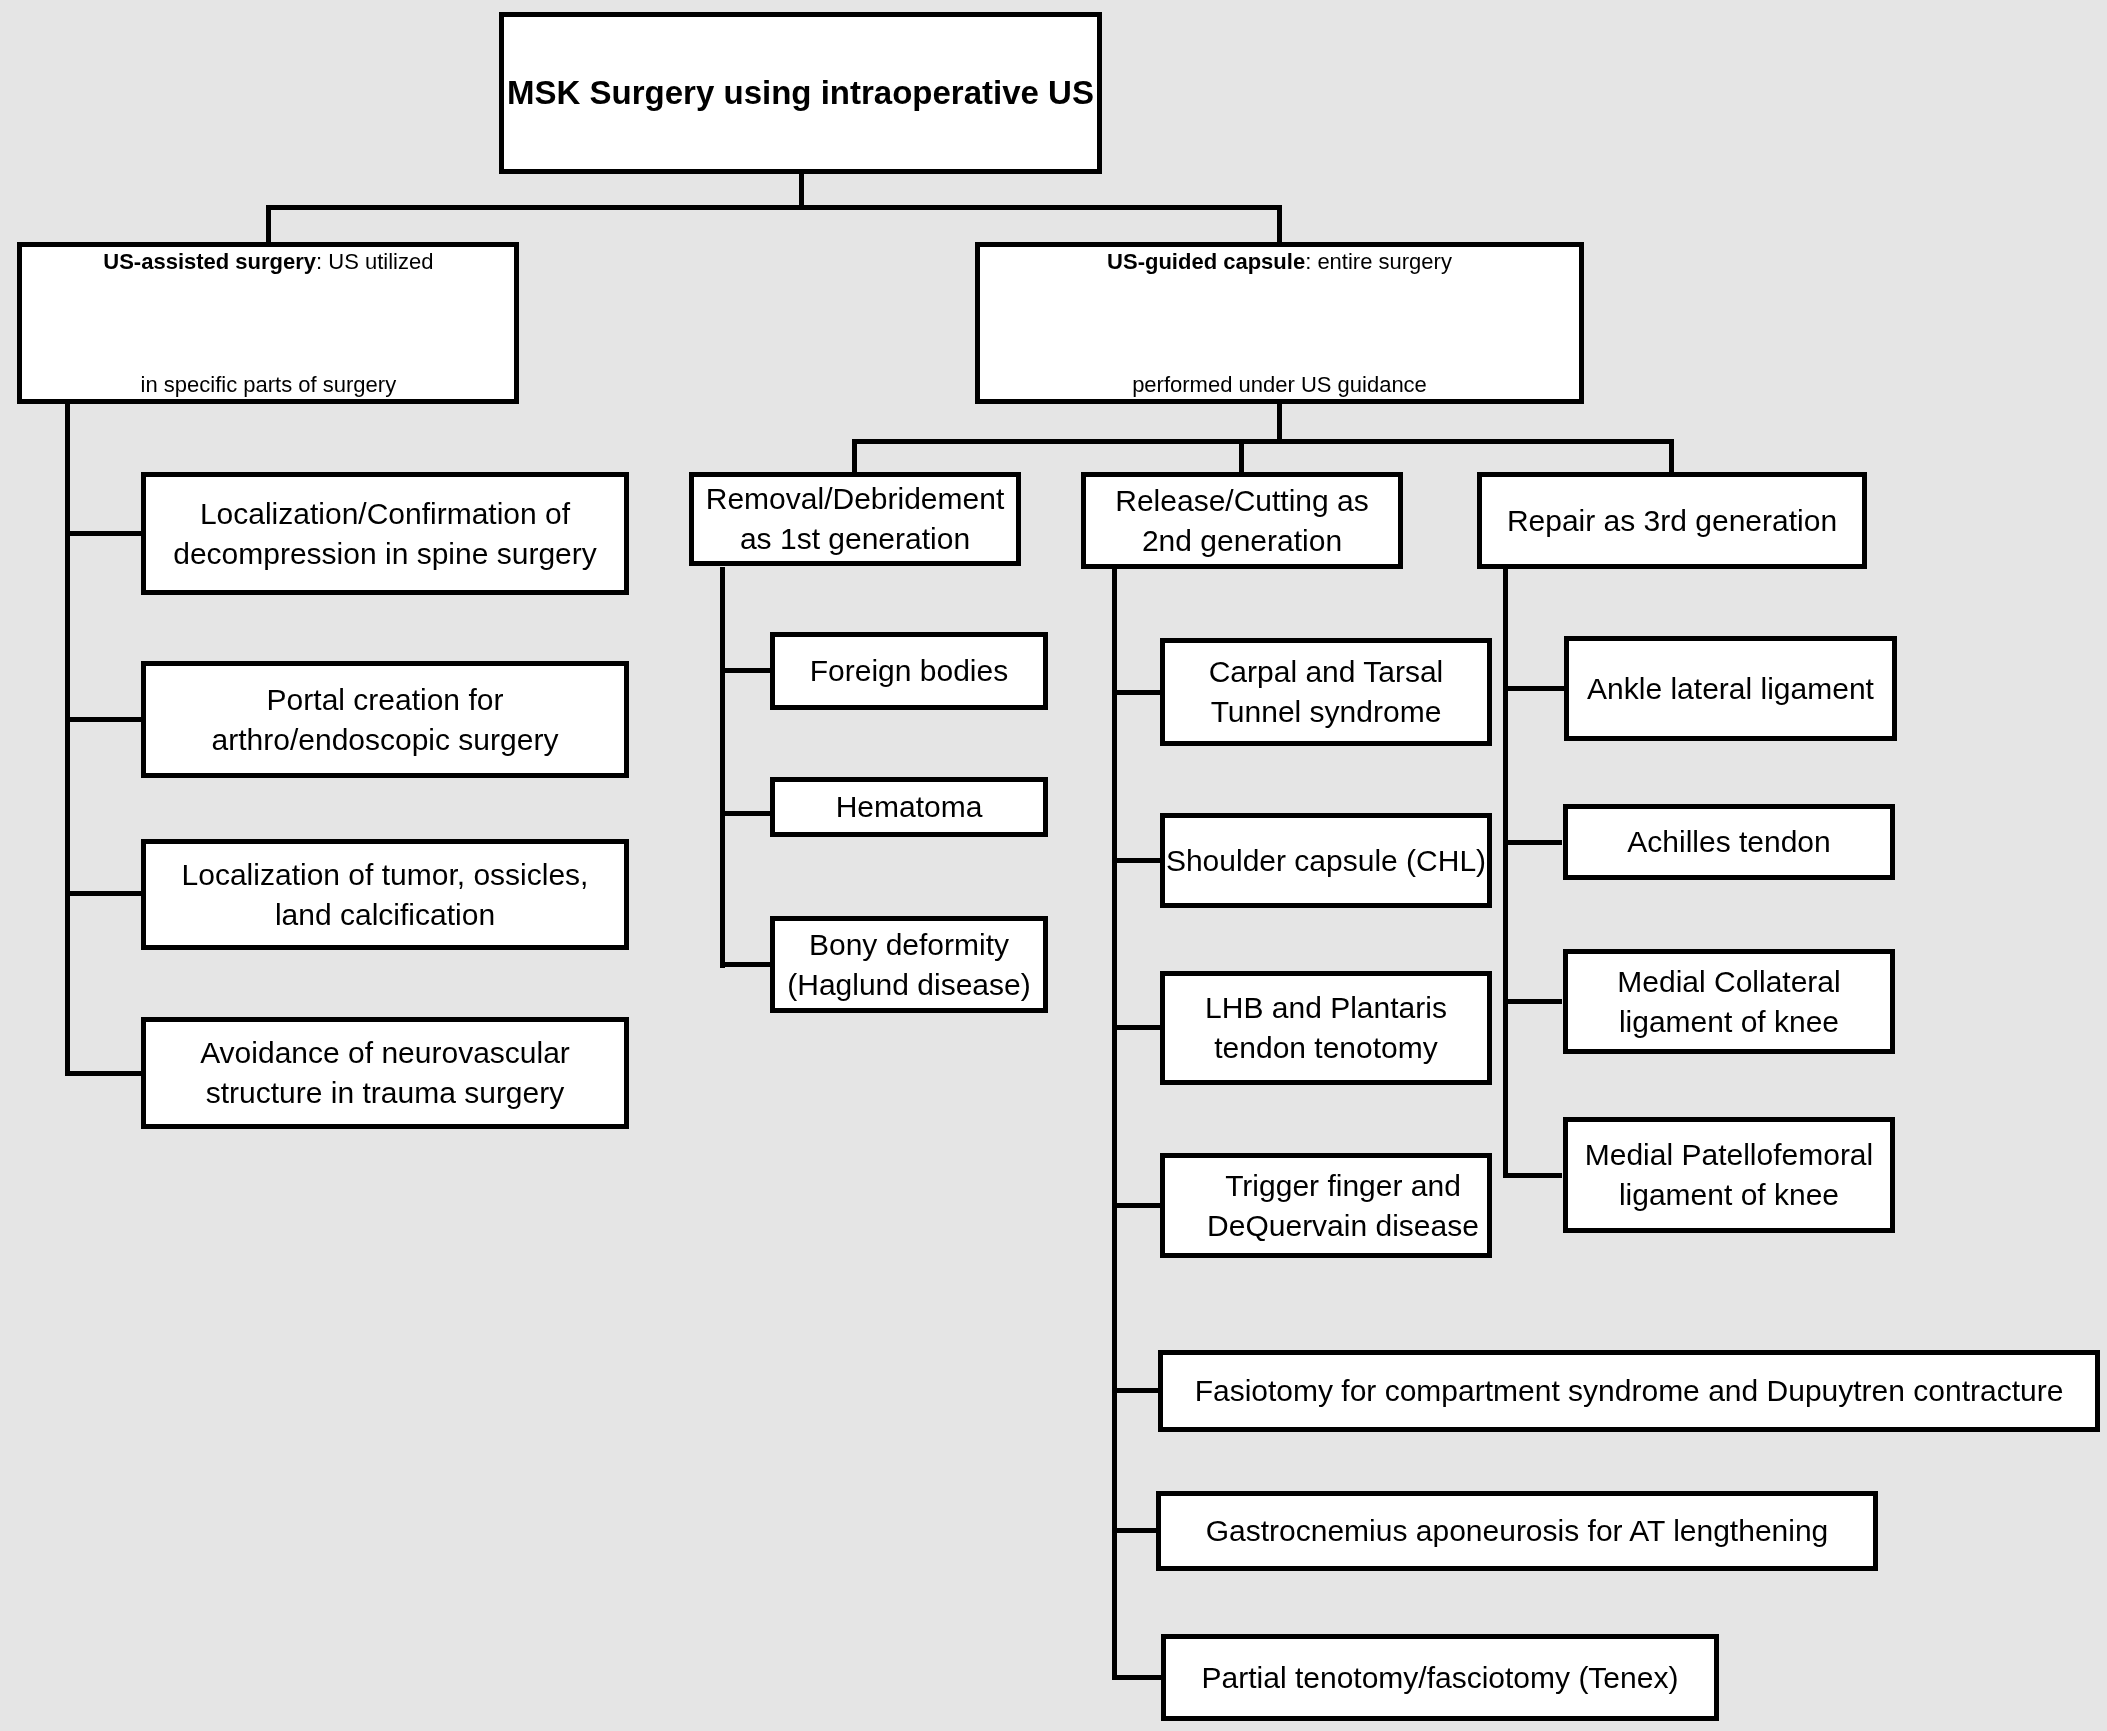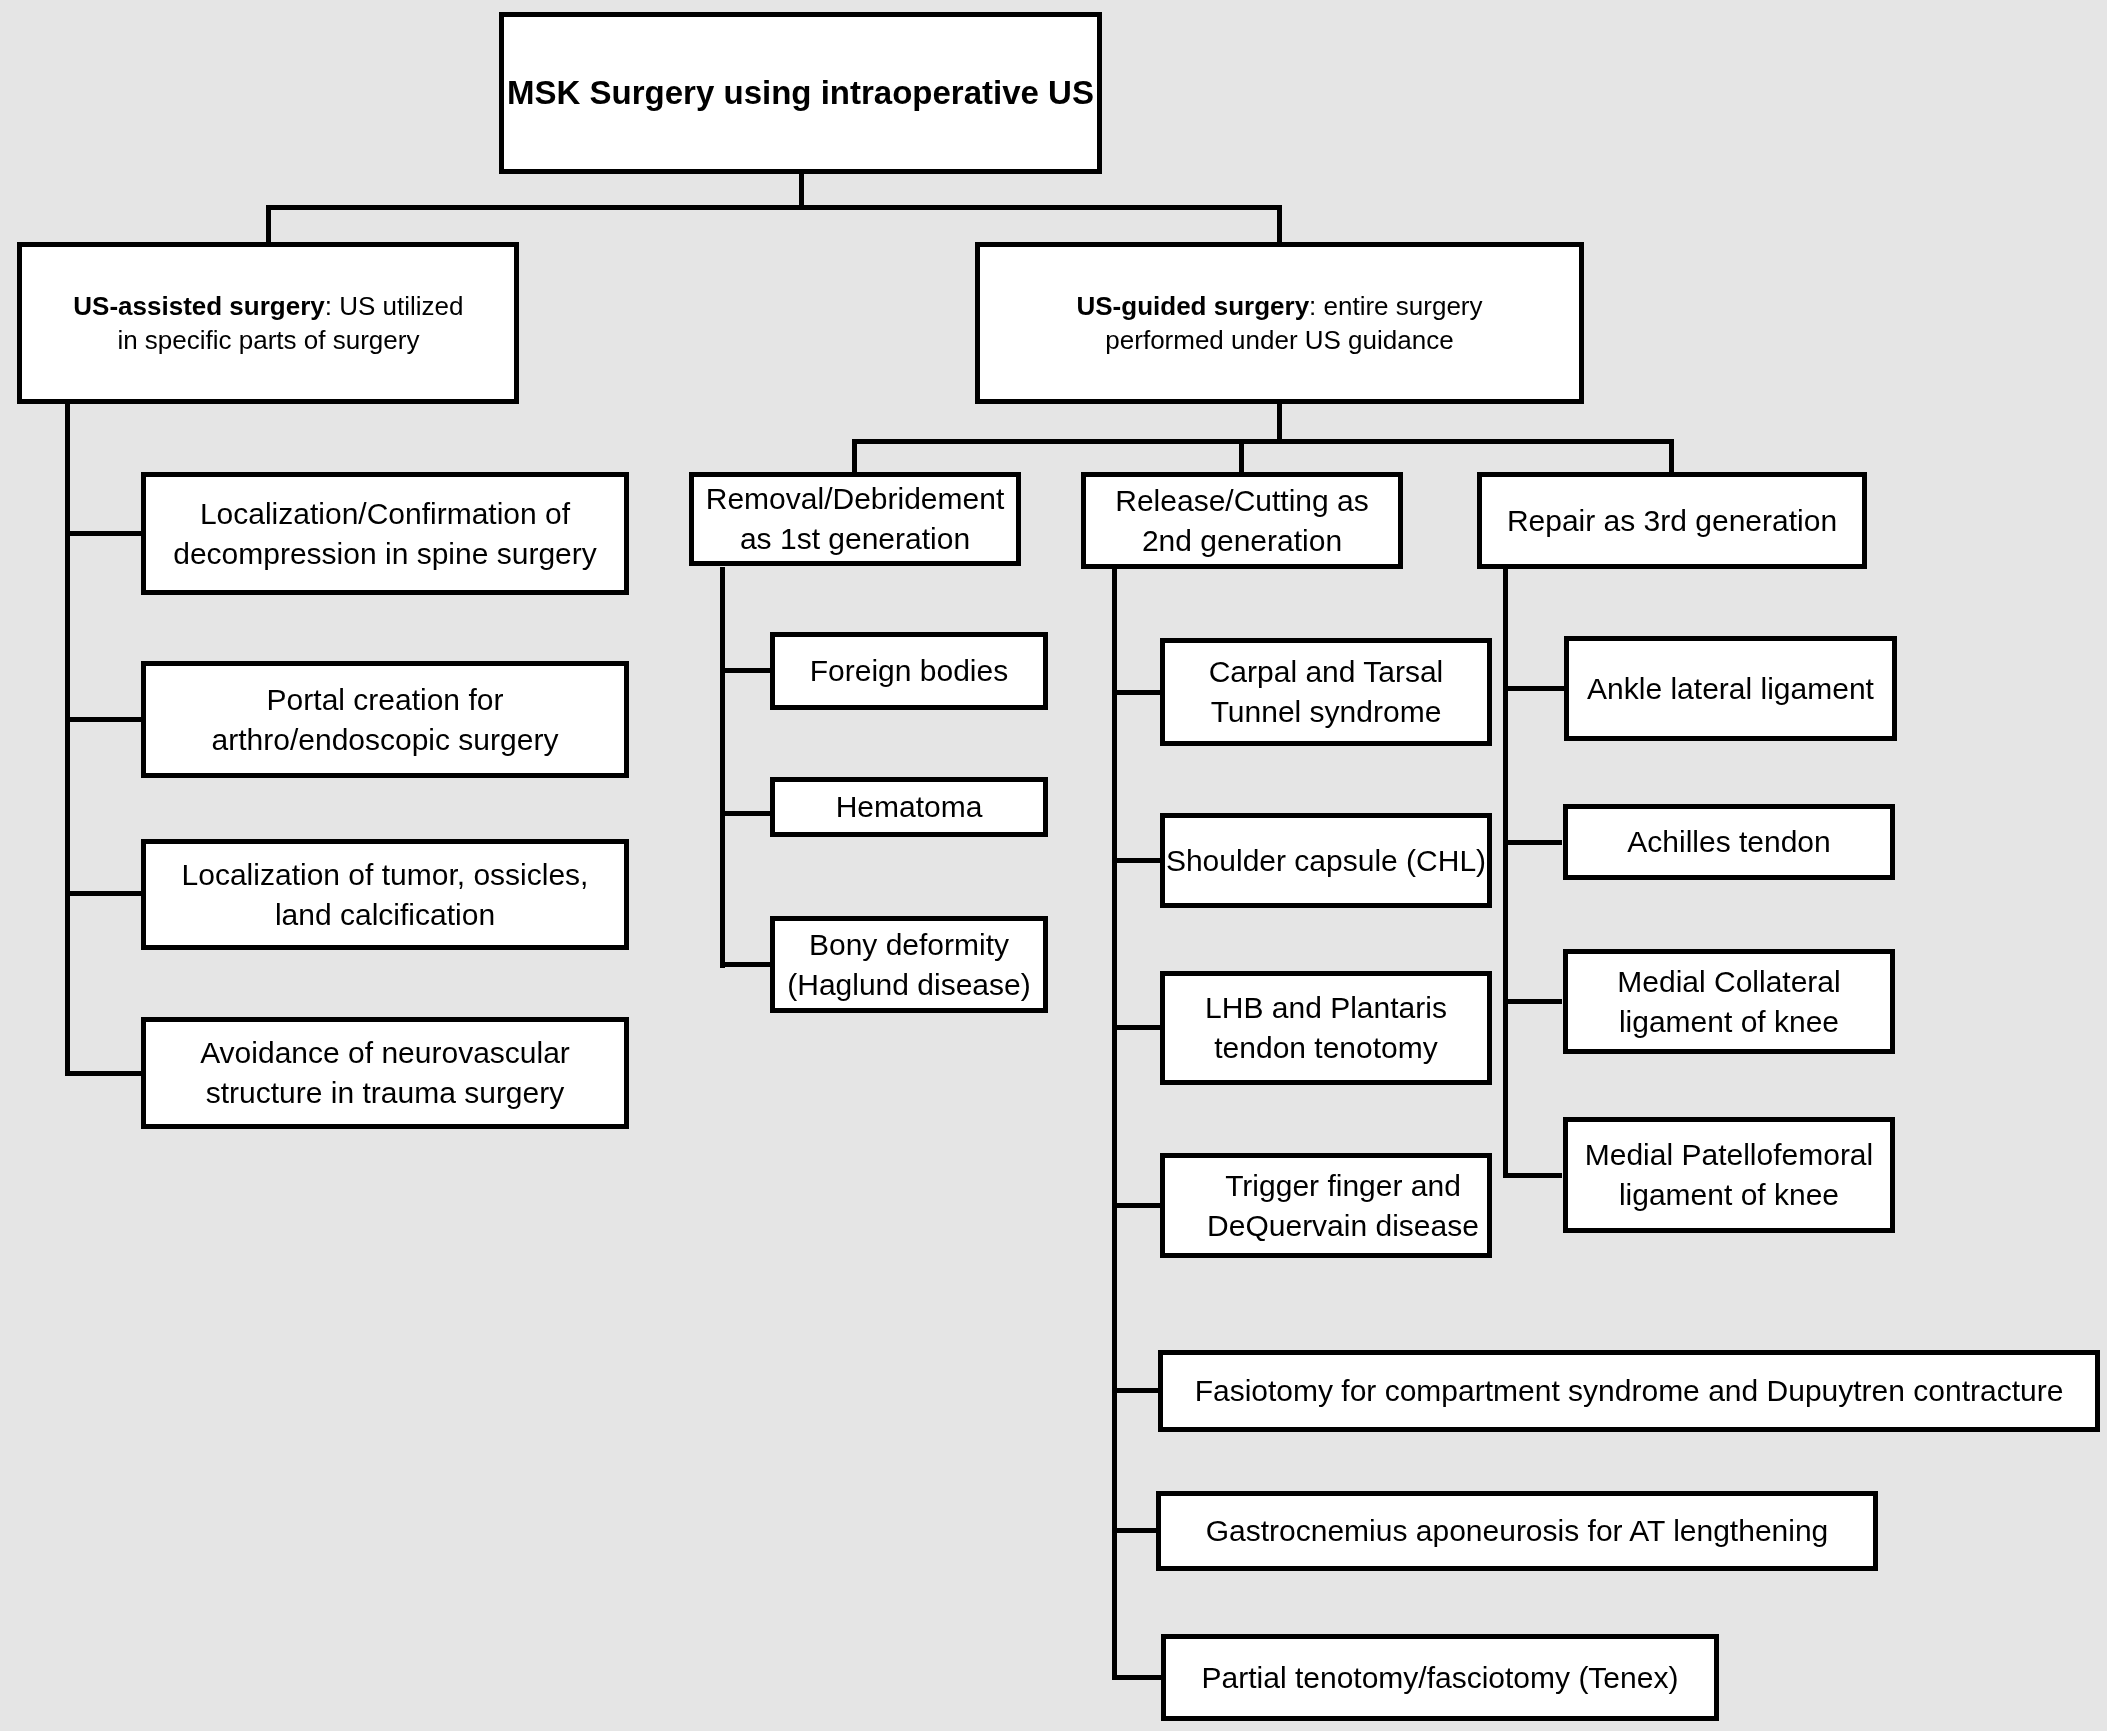--- a/index.html
+++ b/index.html
@@ -24,21 +24,21 @@
     flex-direction: column;
     align-items: center;
     justify-content: center;
     text-align: center;
     font-size: 30px;
     line-height: 1.32;
     color: #000000;
   }
   .node .line { white-space: nowrap; }
   .node.root { font-size: 33px; font-weight: bold; }
-  .node.branch { font-size: 26px; }
+  .node.branch { font-size: 22px; justify-content: space-between; }
   .b { font-weight: bold; }
   .edge {
     position: absolute;
     background: #000000;
   }
 </style>
 </head>
 <body>
 
 <div id="diagram">
@@ -83,21 +83,21 @@
   <div class="node root" style="left:499px; top:12px; width:603px; height:162px;">
     <div class="line">MSK Surgery using intraoperative US</div>
   </div>
 
   <div class="node branch" style="left:17.4px; top:242px; width:502px; height:162px;">
     <div class="line"><span class="b">US-assisted surgery</span><span>: US utilized</span></div>
     <div class="line">in specific parts of surgery</div>
   </div>
 
   <div class="node branch" style="left:975px; top:242px; width:609px; height:162px;">
-    <div class="line"><span class="b">US-guided surgery</span><span>: entire surgery</span></div>
+    <div class="line"><span class="b">US-guided capsule</span><span>: entire surgery</span></div>
     <div class="line">performed under US guidance</div>
   </div>
 
   <div class="node" style="left:141px; top:472px; width:488px; height:123px;">
     <div class="line">Localization/Confirmation of</div>
     <div class="line">decompression in spine surgery</div>
   </div>
   <div class="node" style="left:141px; top:661px; width:488px; height:117px;">
     <div class="line">Portal creation for</div>
     <div class="line">arthro/endoscopic surgery</div>

